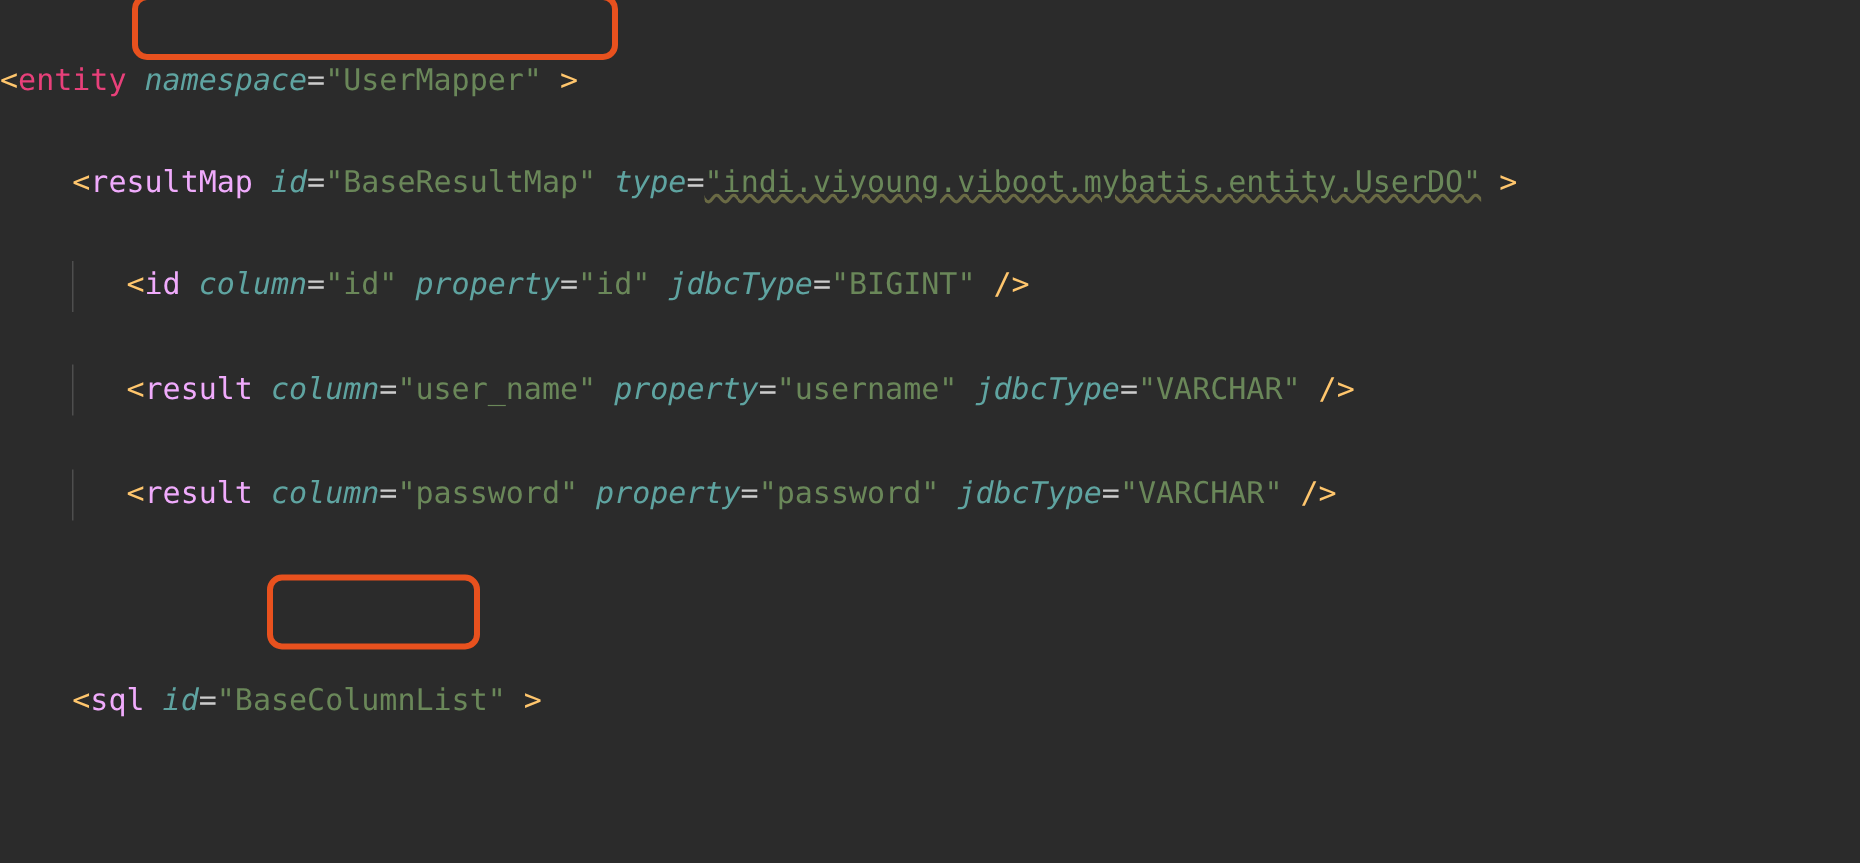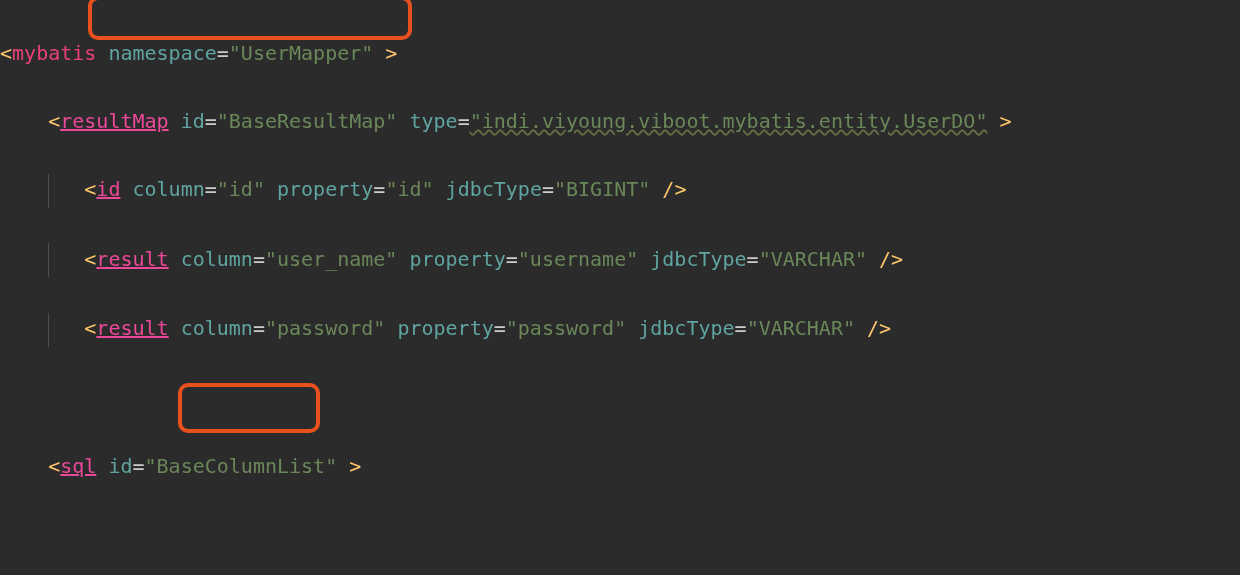--- a/index.html
+++ b/index.html
@@ -19,22 +19,22 @@
     padding-top: 2px;
     white-space: pre;
   }
   .line {
     display: block;
     min-height: 34px;
     padding-left: 0;
   }
   .bracket { color: #ffc66d; }
   .tag { color: #e8407a; }
-  .tag2 { color: #ec4899; text-decoration: underline; }
-  .attr { color: #5fa4a1; }
+  .tag2 { color: #f0abfc; }
+  .attr { color: #5fa4a1; font-style: italic; }
   .eq { color: #cccccc; }
   .str { color: #6a8759; }
   .str-underline { text-decoration-line: underline; text-decoration-style: wavy; text-decoration-color: #6a6a44; }
   
   .indent-guide {
     border-left: 1px solid #4e4e4e;
     display: inline-block;
     height: 34px;
     vertical-align: middle;
     margin-right: -1px;
@@ -58,21 +58,21 @@
     left: 178px;
     width: 134px;
     height: 42px;
     pointer-events: none;
   }
 </style>
 </head>
 <body>
 
 <div class="code-container">
-<span class="line"><span class="bracket">&lt;</span><span class="tag">mybatis</span><span> </span><span class="attr">namespace</span><span class="eq">=</span><span class="str">"UserMapper"</span><span class="bracket"> &gt;</span></span>
+<span class="line"><span class="bracket">&lt;</span><span class="tag">entity</span><span> </span><span class="attr">namespace</span><span class="eq">=</span><span class="str">"UserMapper"</span><span class="bracket"> &gt;</span></span>
 <span class="line"><span>    </span><span class="bracket">&lt;</span><span class="tag2">resultMap</span><span> </span><span class="attr">id</span><span class="eq">=</span><span class="str">"BaseResultMap"</span><span> </span><span class="attr">type</span><span class="eq">=</span><span class="str str-underline">"indi.viyoung.viboot.mybatis.entity.UserDO"</span><span class="bracket"> &gt;</span></span>
 <span class="line">    <span class="indent-guide"></span>   <span class="bracket">&lt;</span><span class="tag2">id</span> <span class="attr">column</span><span class="eq">=</span><span class="str">"id"</span> <span class="attr">property</span><span class="eq">=</span><span class="str">"id"</span> <span class="attr">jdbcType</span><span class="eq">=</span><span class="str">"BIGINT"</span><span class="bracket"> /&gt;</span></span>
 <span class="line">    <span class="indent-guide"></span>   <span class="bracket">&lt;</span><span class="tag2">result</span> <span class="attr">column</span><span class="eq">=</span><span class="str">"user_name"</span> <span class="attr">property</span><span class="eq">=</span><span class="str">"username"</span> <span class="attr">jdbcType</span><span class="eq">=</span><span class="str">"VARCHAR"</span><span class="bracket"> /&gt;</span></span>
 <span class="line">    <span class="indent-guide"></span>   <span class="bracket">&lt;</span><span class="tag2">result</span> <span class="attr">column</span><span class="eq">=</span><span class="str">"password"</span> <span class="attr">property</span><span class="eq">=</span><span class="str">"password"</span> <span class="attr">jdbcType</span><span class="eq">=</span><span class="str">"VARCHAR"</span><span class="bracket"> /&gt;</span></span>
 <span class="line"> </span>
 <span class="line">    <span class="bracket">&lt;</span><span class="tag2">sql</span> <span class="attr">id</span><span class="eq">=</span><span class="str">"BaseColumnList"</span><span class="bracket"> &gt;</span></span>
 
 
 
 

